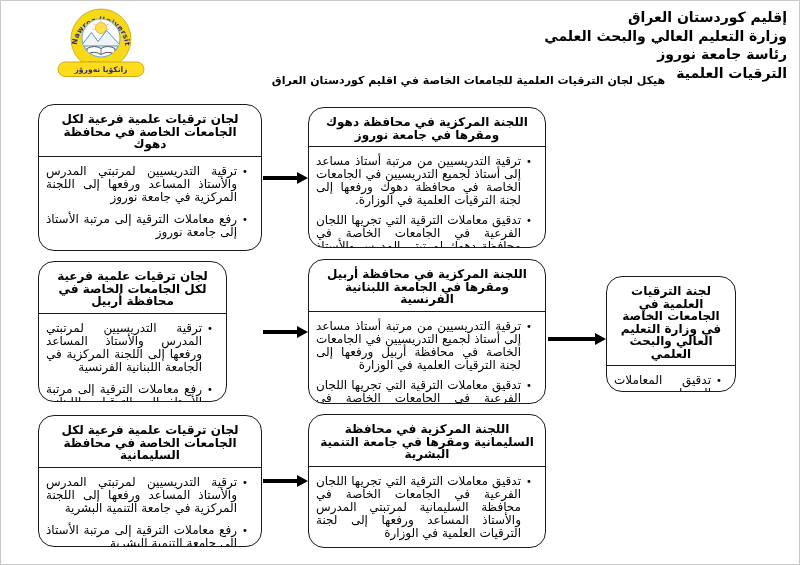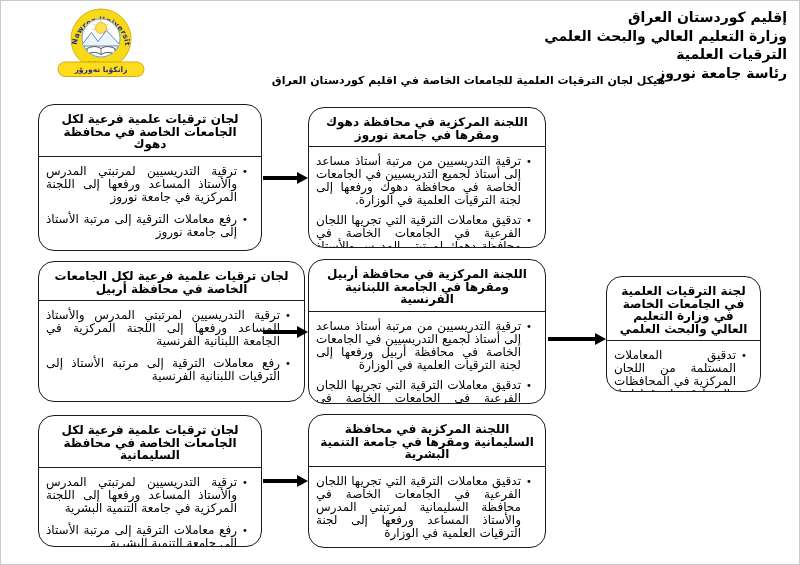--- a/index.html
+++ b/index.html
@@ -81,37 +81,37 @@
       </g>
       <text x="47" y="57.5" text-anchor="middle" font-size="4.6" fill="#3a3a3a">2004 - ٢٠٠٤</text>
       <rect x="4" y="55" width="86" height="14.5" rx="7.2" fill="#FFDD1C" stroke="#C9A40E" stroke-width="0.9"></rect>
       <text x="47" y="65.3" text-anchor="middle" font-size="7.6" font-weight="bold" fill="#2B2E7F">زانكۆيا نەورۆز</text>
     </svg>
   </div>
 
   <div class="letterhead">
     <div>إقليم كوردستان العراق</div>
     <div>وزارة التعليم العالي والبحث العلمي</div>
+    <div>رئاسة جامعة نوروز</div>
     <div>الترقيات العلمية</div>
-    <div>رئاسة جامعة نوروز</div>
   </div>
 
   <div class="page-title">هيكل لجان الترقيات العلمية للجامعات الخاصة في اقليم كوردستان العراق</div>
 
   <div class="box" style="left:37px; top:103px; width:224px; height:147px;">
     <div class="box-header">لجان ترقيات علمية فرعية لكل الجامعات الخاصة في محافظة دهوك</div>
     <div class="box-body">
         <ul>
       <li>ترقية التدريسيين لمرتبتي المدرس والأستاذ المساعد ورفعها إلى اللجنة المركزية في جامعة نوروز</li>
       <li>رفع معاملات الترقية إلى مرتبة الأستاذ إلى جامعة نوروز</li>
     </ul>
       </div>
   </div>
 
-  <div class="box" style="left:37px; top:260px; width:267px; height:141px;">
+  <div class="box" style="left:37px; top:260px; width:189px; height:141px;">
     <div class="box-header">لجان ترقيات علمية فرعية لكل الجامعات الخاصة في محافظة أربيل</div>
     <div class="box-body">
         <ul>
       <li>ترقية التدريسيين لمرتبتي المدرس والأستاذ المساعد ورفعها إلى اللجنة المركزية في الجامعة اللبنانية الفرنسية</li>
       <li>رفع معاملات الترقية إلى مرتبة الأستاذ إلى الترقيات اللبنانية الفرنسية</li>
     </ul>
       </div>
   </div>
 
   <div class="box" style="left:37px; top:414px; width:224px; height:132px;">
@@ -146,21 +146,21 @@
 
   <div class="box central" style="left:307px; top:413px; width:238px; height:134px;">
     <div class="box-header">اللجنة المركزية في محافظة السليمانية ومقرها في جامعة التنمية البشرية</div>
     <div class="box-body">
         <ul>
       <li>تدقيق معاملات الترقية التي تجريها اللجان الفرعية في الجامعات الخاصة في محافظة السليمانية لمرتبتي المدرس والأستاذ المساعد ورفعها إلى لجنة الترقيات العلمية في الوزارة</li>
     </ul>
       </div>
   </div>
 
-  <div class="box" style="left:605px; top:275px; width:155px; height:116px;">
+  <div class="box" style="left:605px; top:275px; width:130px; height:116px;">
     <div class="box-header">لجنة الترقيات العلمية في الجامعات الخاصة في وزارة التعليم العالي والبحث العلمي</div>
     <div class="box-body">
         <ul>
       <li>تدقيق المعاملات المستلمة من اللجان المركزية في المحافظات والمصادقة على قراراتها</li>
     </ul>
       </div>
   </div>
 
   <div class="arrow" style="left:262px; top:175px; width:34px;"></div>
   <div class="arrow" style="left:262px; top:329px; width:34px;"></div>

